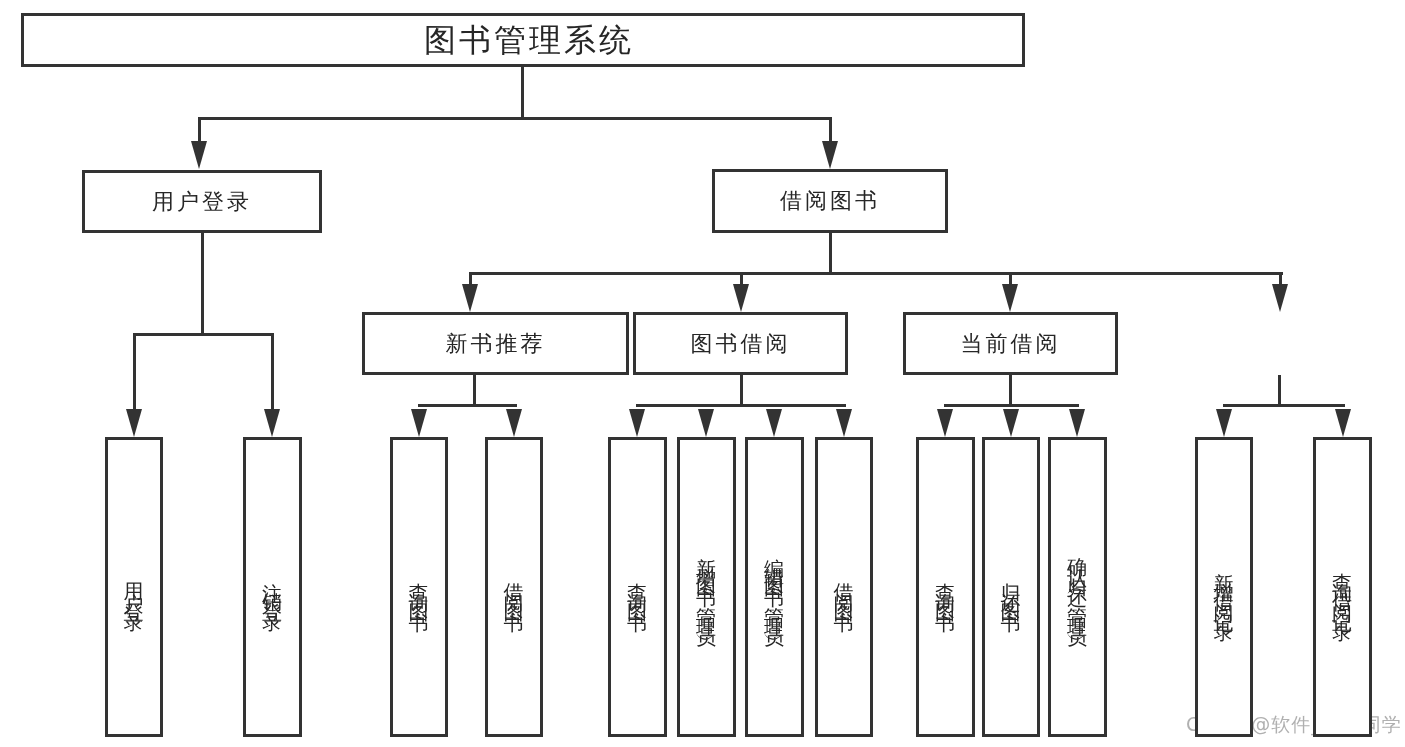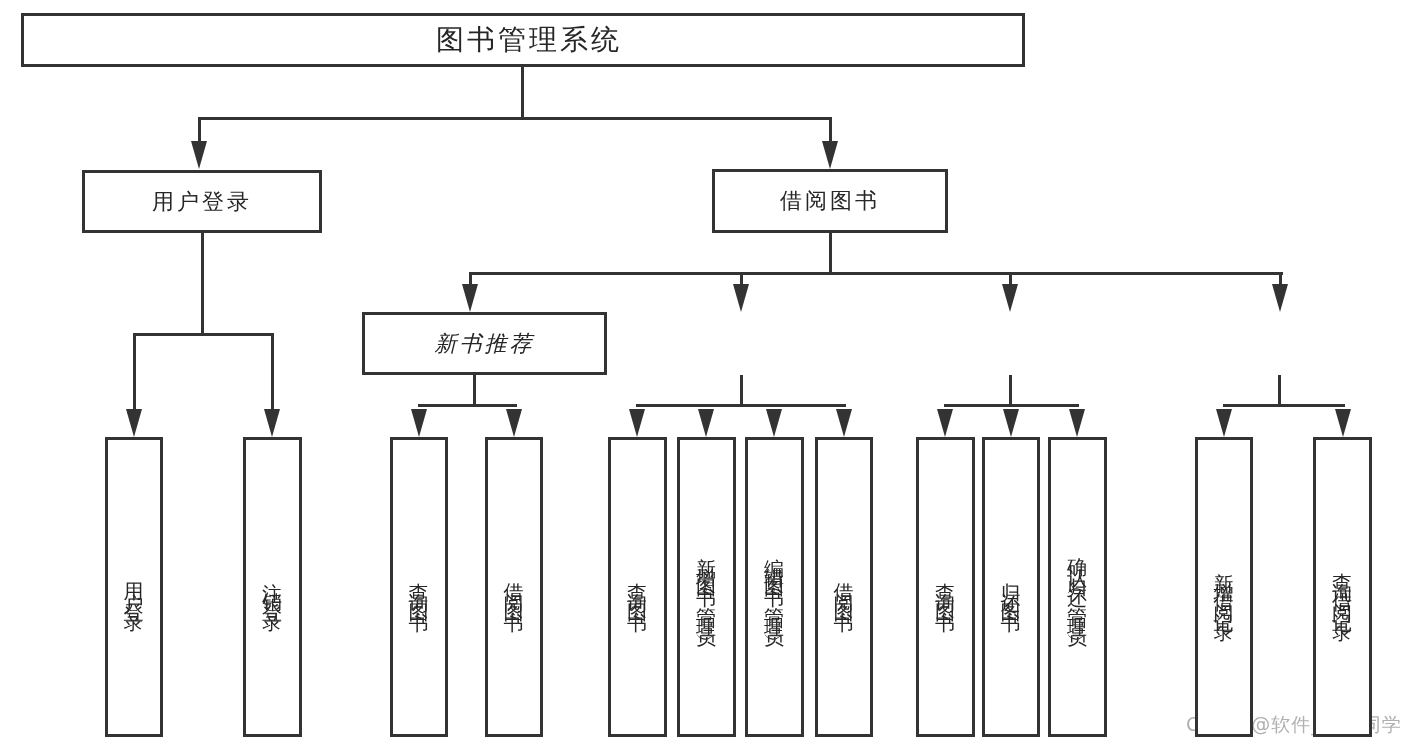--- a/index.html
+++ b/index.html
@@ -10,21 +10,21 @@
   #canvas{position:relative;width:1405px;height:747px;background:var(--bg,#fff);}
   .node{
     position:absolute;background:var(--bg,#fff);
     border:3px solid var(--line,#2e2e2e);box-sizing:border-box;
     display:flex;align-items:center;justify-content:center;
   }
   .node.h span{
     font-size:22px;letter-spacing:3px;color:var(--text,#262626);
     white-space:nowrap;line-height:1;
   }
-  .node.big span{font-size:28px;margin-left:12px;}
+  .node.big span{font-size:32px;margin-left:12px;}
   .node.v span{
     writing-mode:vertical-rl;text-orientation:mixed;
     font-size:20px;letter-spacing:10px;color:var(--text,#262626);
     line-height:1.1;
   }
   .cline{position:absolute;background:var(--line,#333);}
   .arrow{
     position:absolute;width:0;height:0;
     border-left:8px solid transparent;border-right:8px solid transparent;
     border-top:28px solid var(--line,#333);
@@ -83,22 +83,28 @@
     <div class="arrow" style="left: 1335px; top: 409px;"></div>
     <div class="node h big" style="left: 21px; top: 13px; width: 1004px; height: 54px;">
       <span>图书管理系统</span>
     </div>
     <div class="node h" style="left: 82px; top: 170px; width: 240px; height: 63px;">
       <span>用户登录</span>
     </div>
     <div class="node h" style="left: 712px; top: 169px; width: 236px; height: 64px;">
       <span>借阅图书</span>
     </div>
-    <div class="node h" style="left: 362px; top: 312px; width: 245px; height: 63px; font-style: italic;">
+    <div class="node h" style="left: 362px; top: 312px; width: 267px; height: 63px;">
       <span>新书推荐</span>
+    </div>
+    <div class="node h" style="left: 633px; top: 312px; width: 215px; height: 63px;">
+      <span>图书借阅</span>
+    </div>
+    <div class="node h" style="left: 903px; top: 312px; width: 215px; height: 63px;">
+      <span>当前借阅</span>
     </div>
     <div class="node v" style="left: 105px; top: 437px; width: 58px; height: 300px;">
       <span>用户登录</span>
     </div>
     <div class="node v" style="left: 243px; top: 437px; width: 59px; height: 300px;">
       <span>注销登录</span>
     </div>
     <div class="node v" style="left: 390px; top: 437px; width: 58px; height: 300px;">
       <span>查询图书</span>
     </div>

